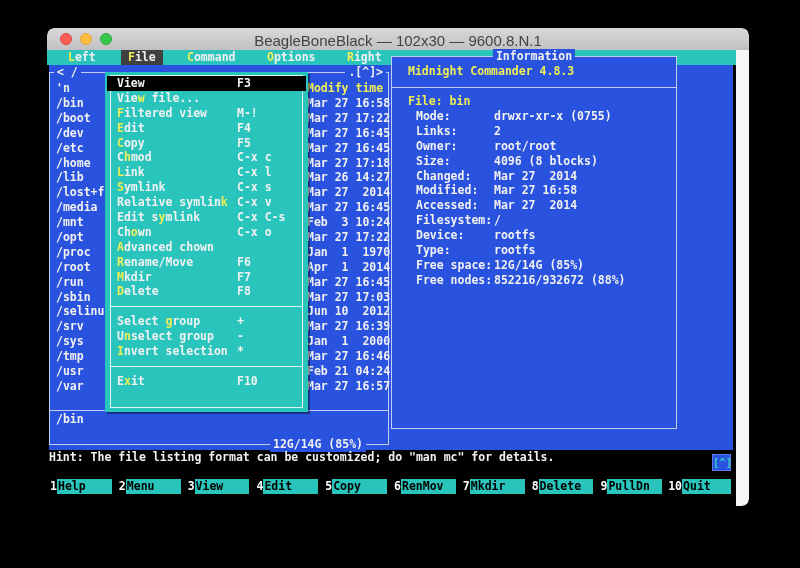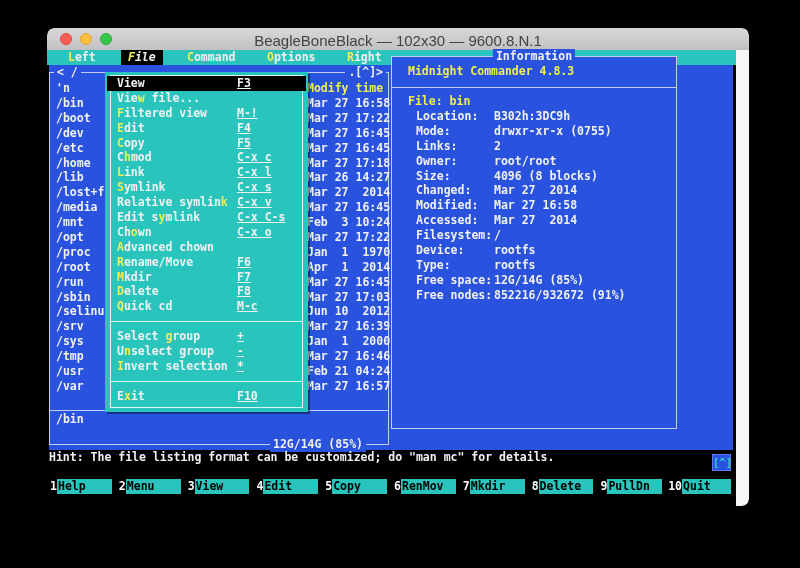--- a/index.html
+++ b/index.html
@@ -16,21 +16,21 @@
   .tl.yel{left:33px;background:#fdbe41;border:1px solid #e0a431;box-sizing:border-box;}
   .tl.grn{left:53px;background:#35c74a;border:1px solid #2bab3d;box-sizing:border-box;}
   .title{position:absolute;left:0;right:0;top:4px;text-align:center;color:#434343;
          font-family:"Liberation Sans",sans-serif;font-weight:normal;font-size:15px;}
   
   .scrollbar{position:absolute;top:22px;right:0;width:13px;bottom:0;background:#f6f6f6;
              border-radius:0 0 7px 0;}
   
   .menubar{position:absolute;left:0;top:22px;width:689px;height:15px;background:var(--teal);padding-left:8px;}
   .mbitem{position:absolute;top:0;height:15px;line-height:15px;padding:0 7px;color:#f1f1f1;cursor:default;}
-  .mbitem.active{background:#000000;font-style:italic;}
+  .mbitem.active{background:#404040;}
   .hot{color:var(--yellow);}
   
   .panelarea{position:absolute;left:2px;top:37px;width:684px;height:385px;background:var(--blue);}
   .panel{position:absolute;border:1px solid #c3cdf3;box-sizing:border-box;background:var(--blue);color:#f1f1f1;}
   .panel.left{left:2px;top:44px;width:340px;height:373px;}
   .panel.right{left:344px;top:28px;width:286px;height:373px;padding-left:13px;}
   .ontop{position:absolute;background:var(--blue);line-height:15px;height:15px;padding:0 3px;white-space:pre;}
   .pathlab{left:4px;top:-8px;}
   .ctrls{right:2px;top:-8px;}
   .inftitle{top:-8px;left:50%;transform:translateX(-50%);}
@@ -55,21 +55,21 @@
   
   .dropdown{position:absolute;left:58px;top:44px;width:203px;height:340px;background:var(--teal);
             box-shadow:2px 2px 0 rgba(0,0,0,.4);}
   .dropdown .inner{position:absolute;left:5px;right:5px;top:3px;bottom:4px;border:1px solid #dff5f3;}
   .menurows{position:absolute;left:0;top:4px;width:100%;}
   .mrow{position:relative;height:14.9px;line-height:14.9px;color:#f1f1f1;cursor:default;}
   .mrow.sel{background:#000;margin:0 2px;}
   .mrow.sel .hot{color:#f1f1f1;}
   .mlab{position:absolute;left:12px;white-space:pre;}
   .mrow.sel .mlab{left:10px;}
-  .msc{position:absolute;left:132px;white-space:pre;text-decoration:underline;}
+  .msc{position:absolute;left:132px;white-space:pre;}
   .mrow.sel .msc{left:130px;}
   .msep{position:relative;height:14.9px;}
   .msep:after{content:"";position:absolute;left:5px;right:5px;top:7px;height:1px;background:#dff5f3;}
   
   .hintline{position:absolute;left:2px;top:422px;height:15px;line-height:15px;color:#f1f1f1;white-space:pre;}
   .promptline{position:absolute;left:2px;top:436px;height:15px;line-height:15px;color:#fff;white-space:pre;margin-top:48px;}
   .badge{position:absolute;left:665px;top:426px;width:19px;height:17px;background:var(--blue);
          border:1px solid #5d79ea;box-sizing:border-box;color:#35d1c9;text-align:center;
          line-height:15px;font-size:10.5px;}
   .fkeys{position:absolute;left:2px;top:451px;width:684px;height:16px;display:flex;}
@@ -195,33 +195,32 @@
       <div class="ministat">/bin</div>
       <div class="ontop freesp">12G/14G (85%)</div>
     </div>
 
     <div class="panel right">
       <div class="ontop inftitle">Information</div>
       <div class="mcver">Midnight Commander 4.8.3</div>
       <div class="infsep"></div>
       <div class="fileline">File: bin</div>
       <div class="inforows" id="inforows">
-          <div class="irow"><span class="ilab">Location:</span><span class="ival">B302h:3DC9h</span></div>
           <div class="irow"><span class="ilab">Mode:</span><span class="ival">drwxr-xr-x (0755)</span></div>
           <div class="irow"><span class="ilab">Links:</span><span class="ival">2</span></div>
           <div class="irow"><span class="ilab">Owner:</span><span class="ival">root/root</span></div>
           <div class="irow"><span class="ilab">Size:</span><span class="ival">4096 (8 blocks)</span></div>
           <div class="irow"><span class="ilab">Changed:</span><span class="ival">Mar 27  2014</span></div>
           <div class="irow"><span class="ilab">Modified:</span><span class="ival">Mar 27 16:58</span></div>
           <div class="irow"><span class="ilab">Accessed:</span><span class="ival">Mar 27  2014</span></div>
           <div class="irow"><span class="ilab">Filesystem:</span><span class="ival">/</span></div>
           <div class="irow"><span class="ilab">Device:</span><span class="ival">rootfs</span></div>
           <div class="irow"><span class="ilab">Type:</span><span class="ival">rootfs</span></div>
           <div class="irow"><span class="ilab">Free space:</span><span class="ival">12G/14G (85%)</span></div>
-          <div class="irow"><span class="ilab">Free nodes:</span><span class="ival">852216/932672 (91%)</span></div>
+          <div class="irow"><span class="ilab">Free nodes:</span><span class="ival">852216/932672 (88%)</span></div>
         </div>
     </div>
 
     <div class="dropdown">
       <div class="inner"></div>
       <div class="menurows" id="menurows">
           <div class="mrow sel">
             <span class="mlab"><span></span><span class="hot">V</span><span>iew</span></span>
             <span class="msc">F3</span>
           </div>
@@ -274,24 +273,20 @@
             <span class="msc">F6</span>
           </div>
           <div class="mrow">
             <span class="mlab"><span></span><span class="hot">M</span><span>kdir</span></span>
             <span class="msc">F7</span>
           </div>
           <div class="mrow">
             <span class="mlab"><span></span><span class="hot">D</span><span>elete</span></span>
             <span class="msc">F8</span>
           </div>
-          <div class="mrow">
-            <span class="mlab"><span></span><span class="hot">Q</span><span>uick cd</span></span>
-            <span class="msc">M-c</span>
-          </div>
           <div class="msep"></div>
           <div class="mrow">
             <span class="mlab"><span>Select </span><span class="hot">g</span><span>roup</span></span>
             <span class="msc">+</span>
           </div>
           <div class="mrow">
             <span class="mlab"><span>U</span><span class="hot">n</span><span>select group</span></span>
             <span class="msc">-</span>
           </div>
           <div class="mrow">

